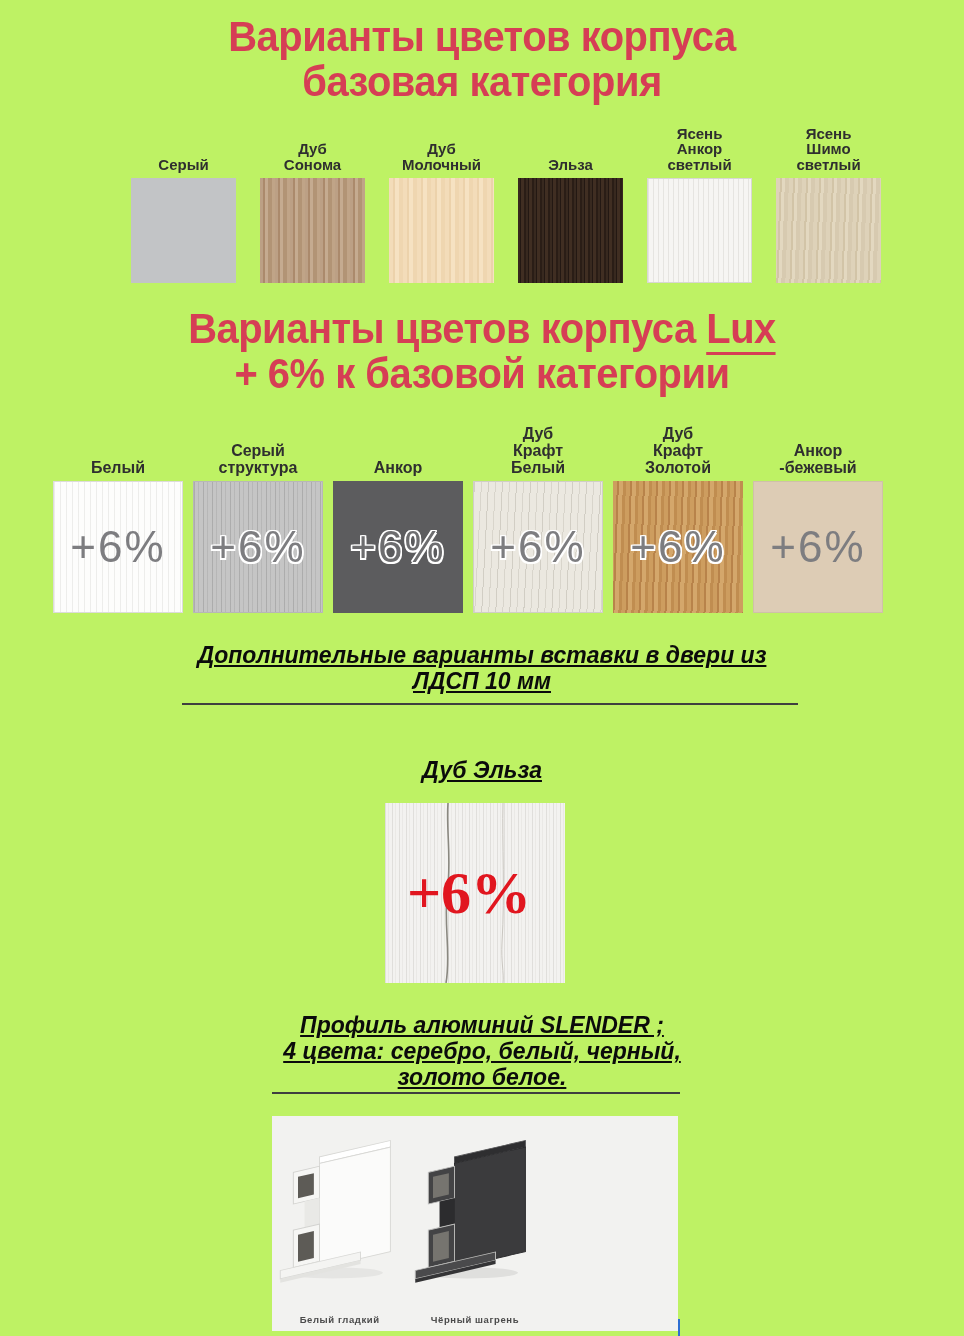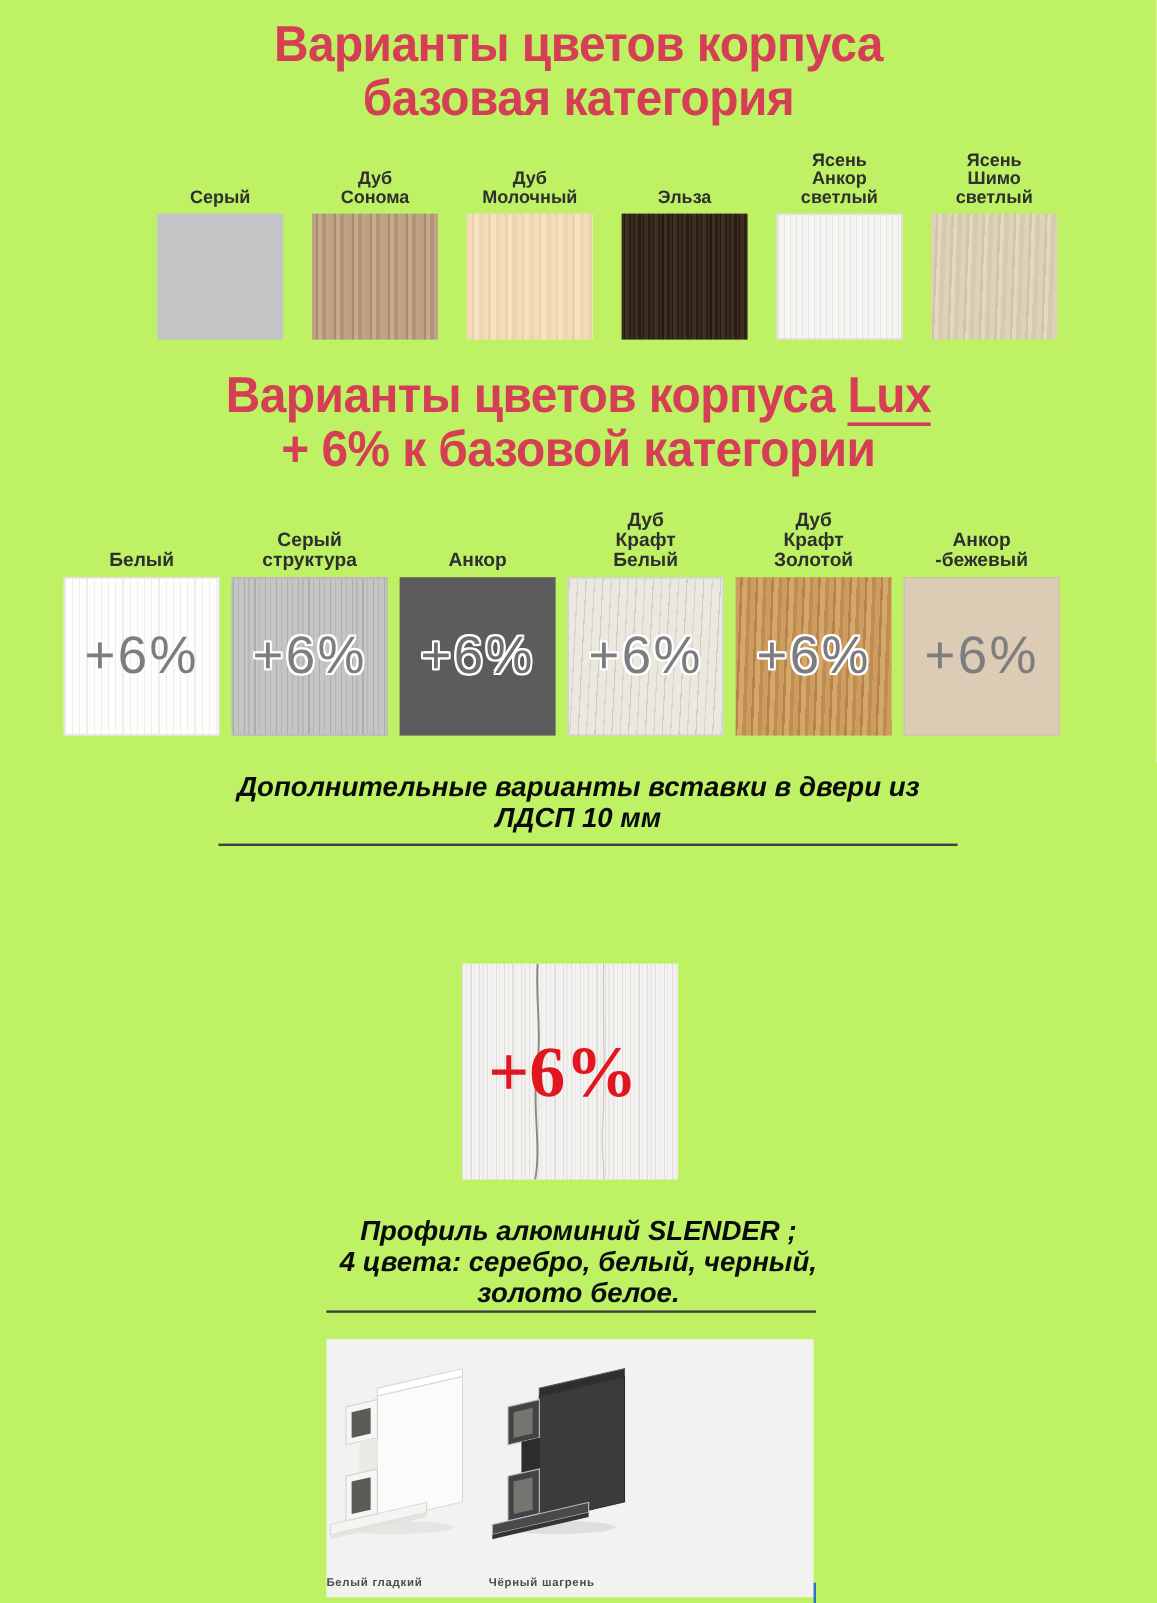--- a/index.html
+++ b/index.html
@@ -57,21 +57,21 @@
   .surcharge.outlined{
     text-shadow:-1.5px -1.5px 0 #fff,1.5px -1.5px 0 #fff,-1.5px 1.5px 0 #fff,1.5px 1.5px 0 #fff,
                  0 -1.5px 0 #fff,0 1.5px 0 #fff,-1.5px 0 0 #fff,1.5px 0 0 #fff;
   }
   .surcharge.on-dark{color:#6d6d6f;}
 
   
   .italic-heading{
     position:absolute;left:0;width:964px;text-align:center;
     font-weight:bold;font-style:italic;color:#0b0b0b;
-    font-size:23px;line-height:26px;white-space:pre-line;
+    font-size:23px;line-height:26px;white-space:pre-line;text-decoration:underline;
   }
   #inserts-heading{top:642px;}
   #option-label{top:757px;font-size:23px;}
   #profile-heading{top:1012px;}
   .rule{position:absolute;height:0;border-top:2px solid #3f3f3f;}
   #rule-inserts{left:182px;top:703px;width:616px;}
   #rule-profile{left:272px;top:1092px;width:408px;}
 
   
   #elsa-swatch{
@@ -83,21 +83,21 @@
     position:absolute;inset:0;display:flex;align-items:center;justify-content:center;
     font-family:"Liberation Serif",serif;font-weight:bold;font-size:60px;color:#e1161f;
     transform:translateX(-6px);
   }
 
   
   #profile-photo{
     position:absolute;left:272px;top:1116px;width:406px;height:215px;
     background:#f2f2f0;display:flex;
   }
-  .profile-cell{width:135.3px;display:flex;flex-direction:column;justify-content:flex-end;padding-bottom:6px;box-sizing:border-box;gap:28px;}
+  .profile-cell{width:135.3px;display:flex;flex-direction:column;align-items:center;justify-content:flex-end;padding-bottom:6px;box-sizing:border-box;gap:28px;}
   .profile-cell svg{display:block;}
   .profile-caption{font-size:9.5px;font-weight:bold;color:#4b4b4b;letter-spacing:.6px;margin-top:2px;}
 
   #caret{position:absolute;left:678px;top:1319px;width:2px;height:17px;background:#2e6fd2;}
 </style>
 </head>
 <body>
 
 <div id="page">
 
@@ -186,20 +186,21 @@
       <div class="swatch sw-beige">
         <span class="surcharge">+6%</span>
       </div>
     </div>
   </div>
 
   <div class="italic-heading" id="inserts-heading">Дополнительные варианты вставки в двери из
 ЛДСП 10 мм</div>
   <div class="rule" id="rule-inserts"></div>
 
+  <div class="italic-heading" id="option-label">Дуб Эльза</div>
 
   <div id="elsa-swatch">
     <svg width="180" height="180" viewBox="0 0 180 180">
       <path d="M63,0 C61,28 67,58 62,92 C59,124 66,152 61,180" fill="none" stroke="#8a8880" stroke-width="1.6"></path>
       <path d="M118,0 C117,40 120,90 117,140 C116,158 119,170 118,180" fill="none" stroke="#c9c6c0" stroke-width="1"></path>
     </svg>
     <span id="elsa-surcharge">+6%</span>
   </div>
 
   <div class="italic-heading" id="profile-heading">Профиль алюминий SLENDER ;

